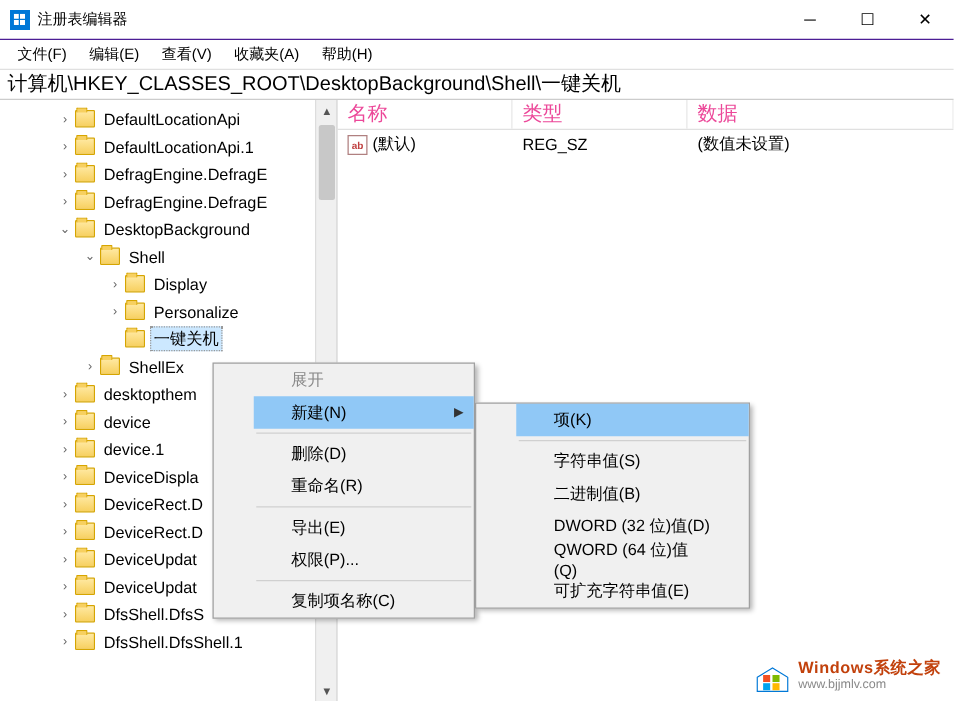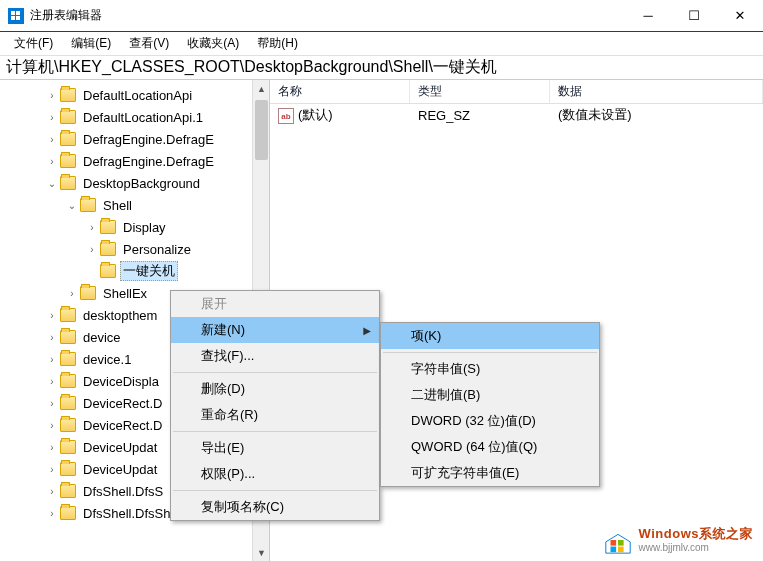--- a/index.html
+++ b/index.html
@@ -21,30 +21,30 @@
 
 .treepane { width: 270px; border-right: 1px solid #ccc; overflow: auto; font-size: 13px; padding-top: 4px; position: relative; }
 .treeline { display: flex; align-items: center; height: 22px; white-space: nowrap; }
 .toggle { width: 12px; display: inline-flex; justify-content: center; color: #666; font-size: 10px; margin-right: 2px; cursor: default; }
 .folder-icon { width: 16px; height: 14px; background: linear-gradient(#ffe9a2, #f7d060); border: 1px solid #d6a500; border-radius: 1px; margin-right: 4px; position: relative; }
 .folder-icon::before { content: ""; position: absolute; top: -3px; left: 0; width: 7px; height: 3px; background: #f7d060; border: 1px solid #d6a500; border-bottom: none; border-radius: 1px 1px 0 0; }
 .tl-label { padding: 1px 3px; }
 .tl-label.selected { background: #cce8ff; border: 1px dotted #999; padding: 0 2px; }
 
 .listpane { flex: 1; font-size: 13px; overflow: auto; }
-.list-header { display: flex; border-bottom: 1px solid #e0e0e0; height: 24px; align-items: center; font-size: 12px; color: #0f172a; }
+.list-header { display: flex; border-bottom: 1px solid #e0e0e0; height: 24px; align-items: center; font-size: 16px; color: #ec4899; }
 .list-header > div { padding: 0 8px; border-right: 1px solid #e8e8e8; height: 100%; display: flex; align-items: center; }
 .col-name { width: 140px; }
 .col-type { width: 140px; }
 .col-data { flex: 1; }
 .list-row { display: flex; height: 22px; align-items: center; }
 .list-row > div { padding: 0 8px; }
 .value-icon { width: 16px; height: 16px; border: 1px solid #b08080; background: #fff; display: inline-flex; align-items: center; justify-content: center; font-size: 8px; color: #c04040; font-weight: bold; margin-right: 4px; }
 
-.ctxmenu { position: absolute; background: #f0f0f0; border: 1px solid #a0a0a0; box-shadow: 2px 2px 4px rgba(0,0,0,0.3); font-size: 13px; z-index: 100; }
+.ctxmenu { position: absolute; background: #f0f0f0; border: 1px solid #a0a0a0; box-shadow: 2px 2px 4px rgba(0,0,0,0.3); font-size: 13px; z-index: 100; padding-left: 32px; }
 .ctxmenu .mi { height: 26px; display: flex; align-items: center; padding: 0 30px 0 30px; position: relative; }
 .ctxmenu .mi.disabled { color: #888; }
 .ctxmenu .mi.highlight { background: #90c8f6; }
 .ctxmenu .sep { height: 1px; background: #d0d0d0; margin: 3px 2px; }
 .ctxmenu .mi .arrow { position: absolute; right: 8px; font-size: 10px; color: #333; }
 
 .menu1 { left: 170px; top: 290px; width: 210px; }
 .menu2 { left: 380px; top: 322px; width: 220px; }
 
 .watermark { position: absolute; right: 10px; bottom: 6px; display: flex; align-items: center; gap: 6px; font-size: 13px; z-index: 200; }
@@ -213,23 +213,20 @@
   </div>
 </div>
 
 <div class="ctxmenu menu1" id="menu1">
     <div class="mi disabled">
       <span>展开</span>
     </div>
     <div class="mi highlight">
       <span>新建(N)</span>
       <span class="arrow">▶</span>
-    </div>
-    <div class="mi">
-      <span>查找(F)...</span>
     </div>
     <div class="sep"></div>
     <div class="mi">
       <span>删除(D)</span>
     </div>
     <div class="mi">
       <span>重命名(R)</span>
     </div>
     <div class="sep"></div>
     <div class="mi">

